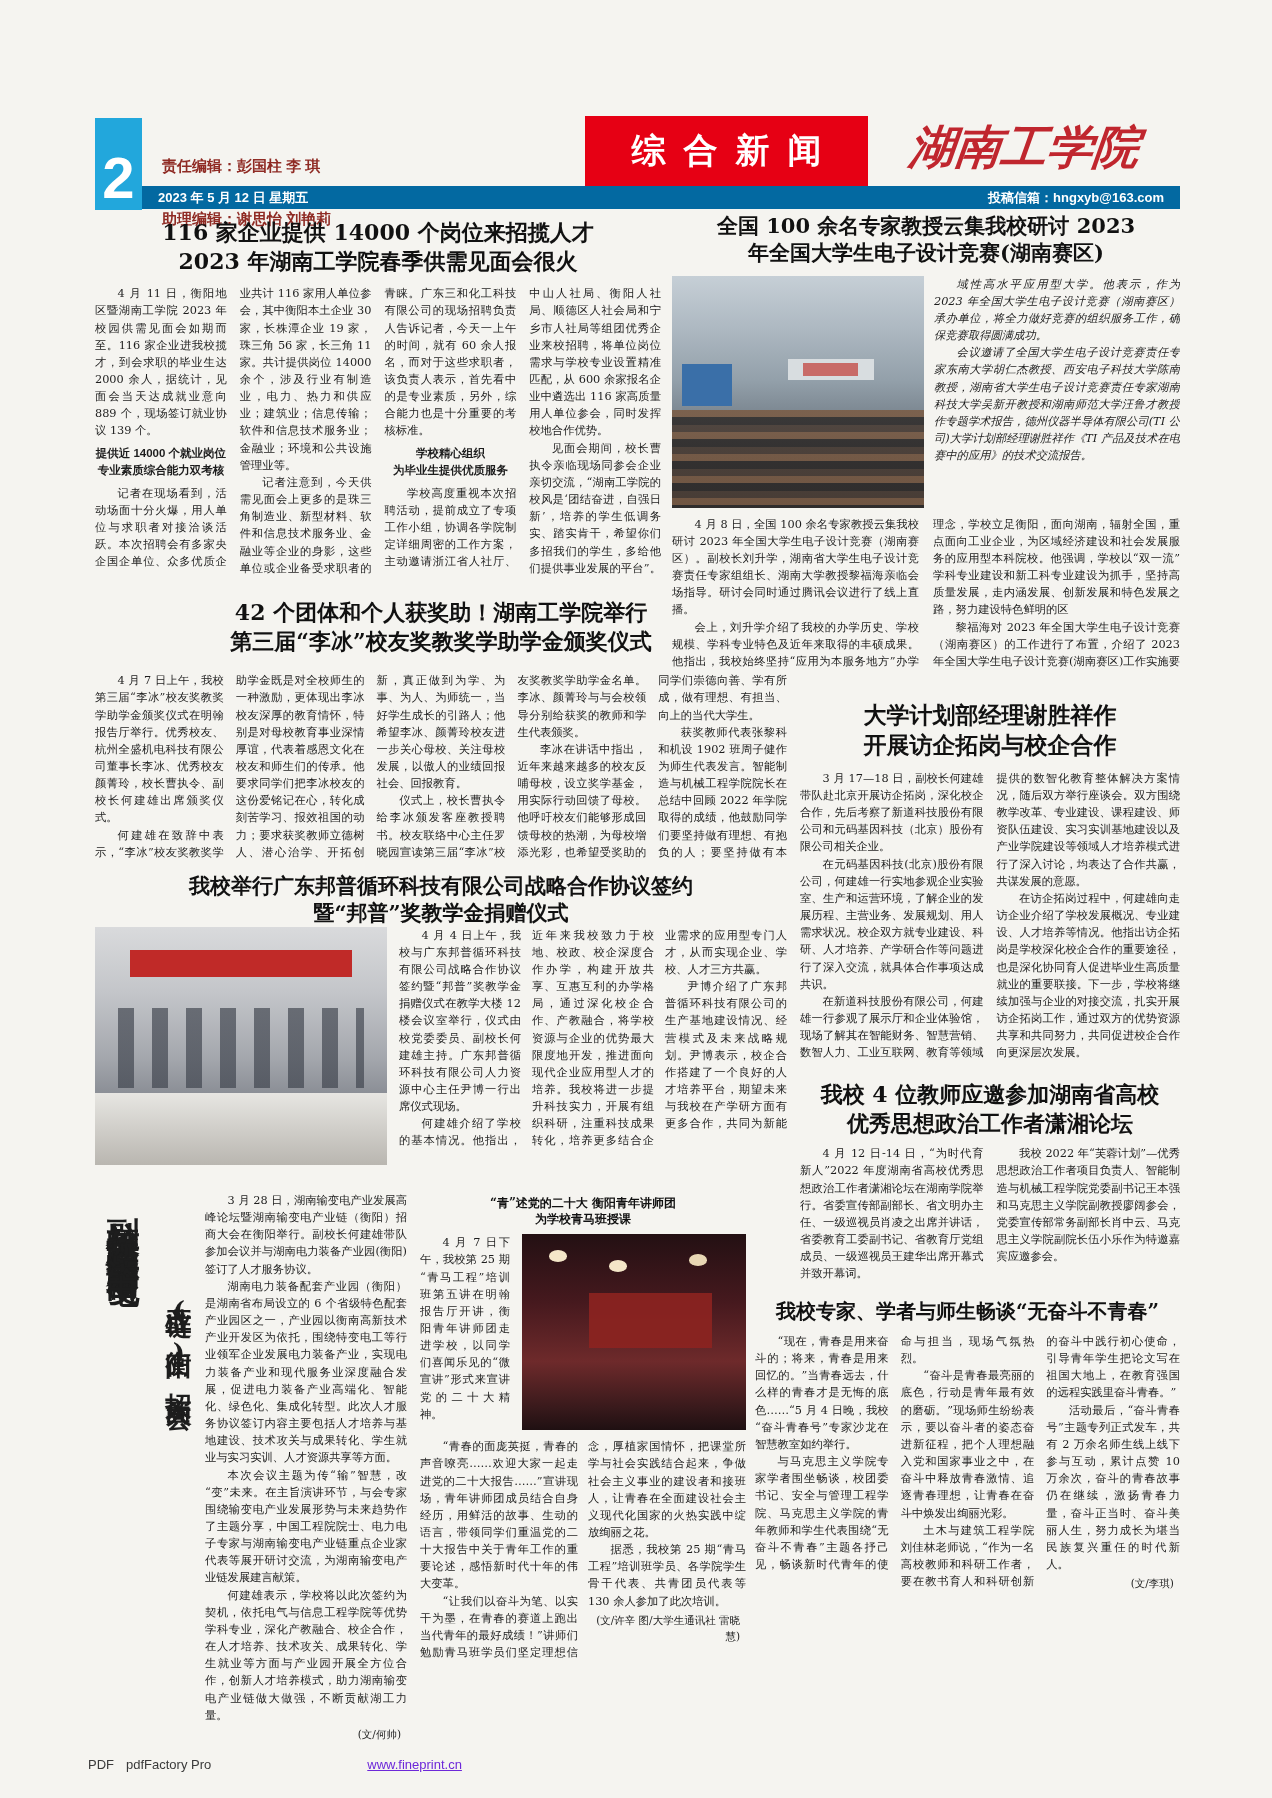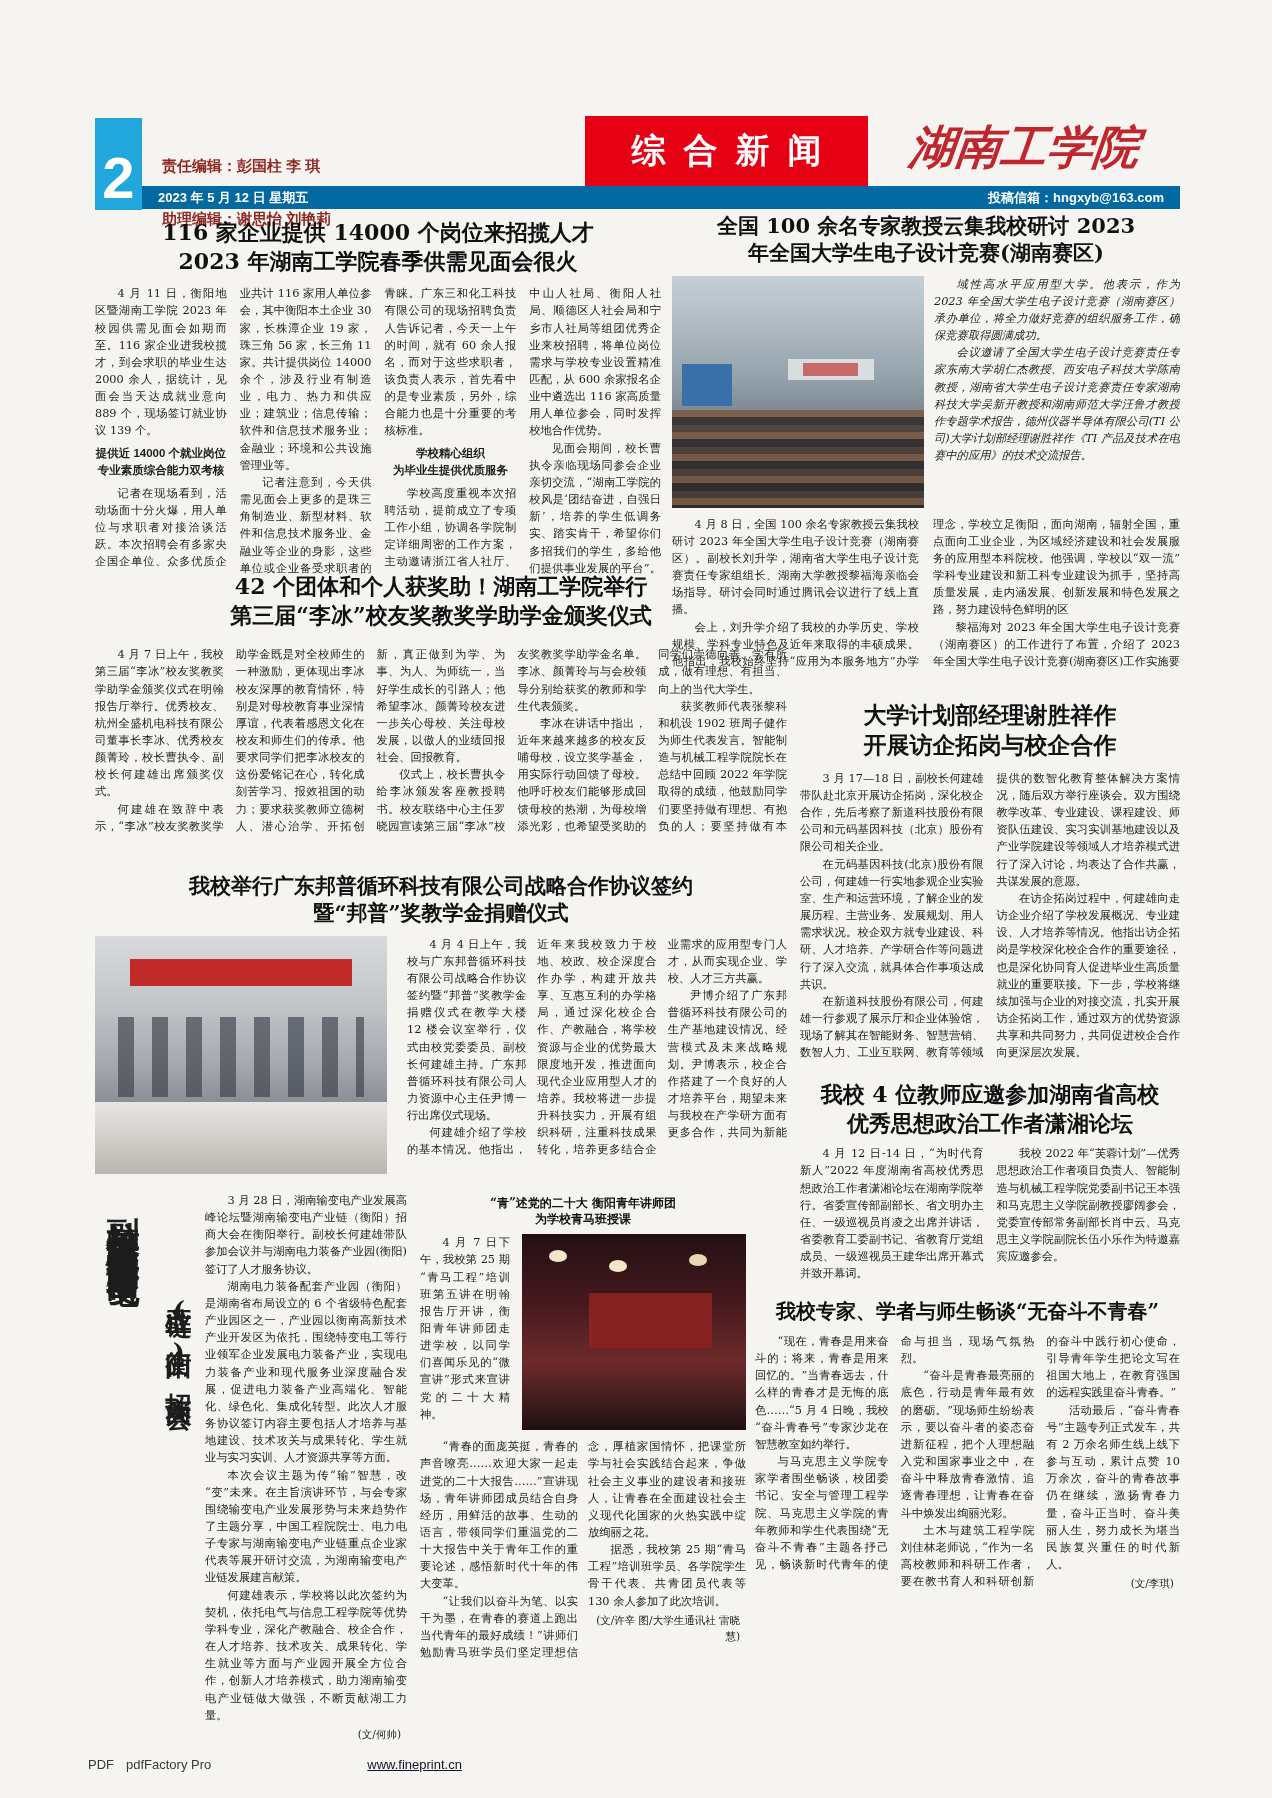--- a/index.html
+++ b/index.html
@@ -48,27 +48,27 @@
   .a1 .hl{font-size:22px;}
   .a1 .body-txt{margin-top:10px;column-count:4;column-gap:13px;height:302px;}
 
   .a2{left:672px;top:212px;width:508px;}
   .a2 .hl{font-size:21px;}
   .a2-top{display:flex;gap:10px;margin-top:9px;}
   .a2-photo{width:252px;height:232px;flex:none;}
   .a2-side{flex:1;height:232px;font-style:italic;}
   .a2-bottom{margin-top:8px;column-count:2;column-gap:14px;height:168px;}
 
-  .a3{left:95px;top:572px;width:692px;}
+  .a3{left:95px;top:598px;width:692px;}
   .a3 .hl{font-size:22px;}
   .a3 .body-txt{margin-top:17px;column-count:5;column-gap:12px;height:192px;}
 
   .a4{left:95px;top:872px;width:692px;}
   .a4 .hl{font-size:21px;}
-  .a4-row{display:flex;gap:20px;margin-top:9px;}
+  .a4-row{display:flex;gap:12px;}
   .a4-photo{width:292px;height:238px;flex:none;}
   .a4-text{flex:1;column-count:3;column-gap:11px;height:238px;}
 
   .a5{left:800px;top:700px;width:380px;}
   .a5 .hl{font-size:23px;}
   .a5 .body-txt{margin-top:10px;column-count:2;column-gap:13px;height:296px;}
 
   .a6{left:800px;top:1080px;width:380px;}
   .a6 .hl{font-size:22px;}
   .a6 .body-txt{margin-top:8px;column-count:2;column-gap:13px;height:152px;}
@@ -85,21 +85,21 @@
   .a8-photo{flex:1;height:196px;}
   .a8-bottom{margin-top:8px;column-count:2;column-gap:10px;height:282px;}
 
   .a9{left:755px;top:1298px;width:425px;}
   .a9 .hl{font-size:20px;}
   .a9 .body-txt{margin-top:9px;column-count:3;column-gap:12px;height:398px;}
 
   
   .footer{left:88px;top:1757px;font:13px "Liberation Sans",sans-serif;color:#3a3a3a;display:flex;gap:8px;align-items:baseline;}
   .footer .app{margin-left:4px;}
-  .footer a{color:#0f172a;text-decoration:underline;margin-left:148px;}
+  .footer a{color:#6d28d9;text-decoration:underline;margin-left:148px;}
 </style>
 </head>
 <body>
 
 <div class="page">
 
   <div class="abs pnum">
     <span>2</span>
   </div>
   <div class="abs editors">

